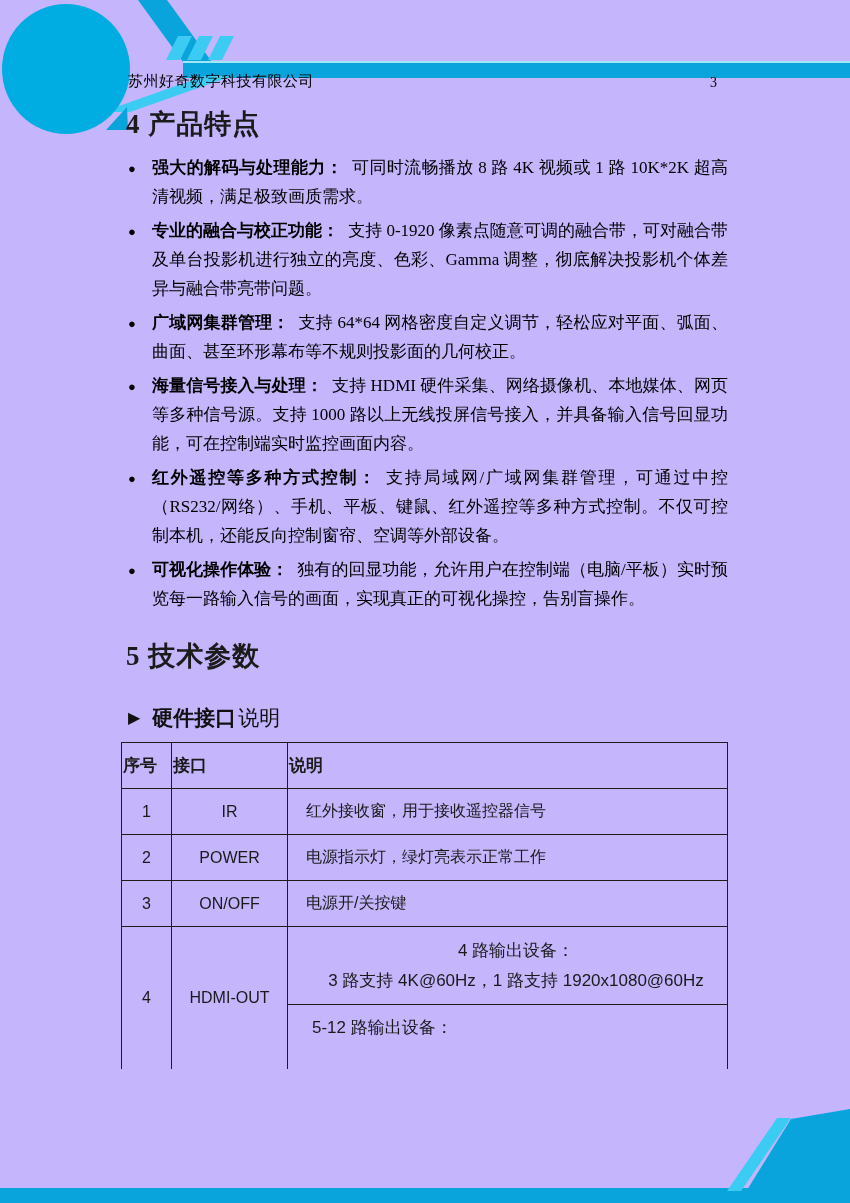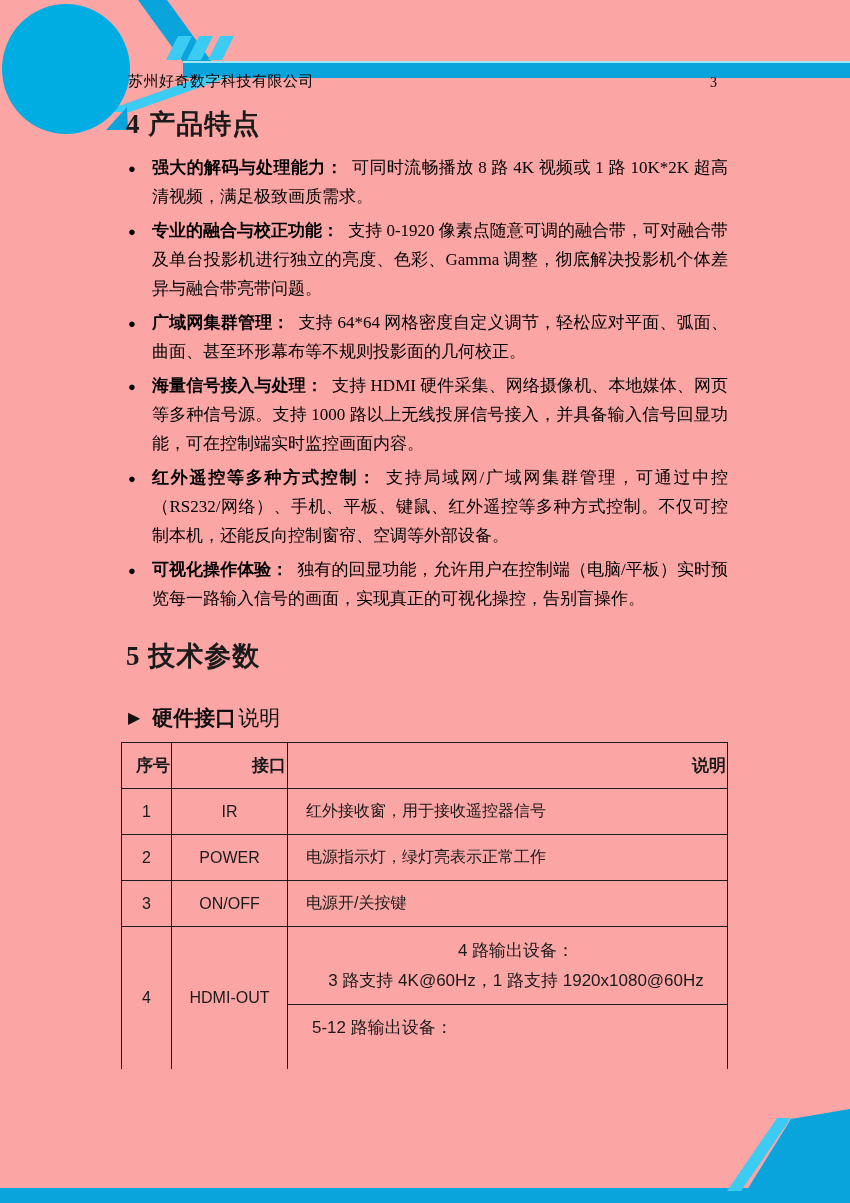--- a/index.html
+++ b/index.html
@@ -1,18 +1,18 @@
 <!DOCTYPE html>
 <html><head>
 <meta charset="utf-8">
 <style>
   html,body{margin:0;padding:0;background:#e8e8e8;}
   .page{
     position:relative;width:850px;height:1203px;margin:0 auto;
-    background:#fca5a5;overflow:hidden;
+    background:#c4b5fd;overflow:hidden;
     font-family:"Liberation Serif","DejaVu Serif",serif;color:#000;
   }
   
   .deco{position:absolute;}
   .band-top{left:130px;top:0;width:90px;height:62px;background:#09A4DC;
     clip-path:polygon(8px 0,37px 0,82px 62px,53px 62px);z-index:1;}
   .head-bar{left:183px;top:61px;width:667px;height:15px;background:#09A4DC;z-index:2;
     border-top:2px solid #9fe6f7;}
   .stripe{top:36px;width:26px;height:24px;background:#3CCBF2;
     clip-path:polygon(12px 0,26px 0,14px 24px,0 24px);z-index:3;}
@@ -45,21 +45,21 @@
   .features{position:absolute;left:127px;top:153px;width:601px;z-index:6;}
   .feat{position:relative;padding-left:25px;margin-bottom:5px;
     font-size:17px;line-height:29px;text-align:justify;}
   .feat .dot{position:absolute;left:1px;top:1px;font-size:13px;}
   .feat .lead{font-weight:700;margin-right:9px;}
   
   .spec-table{position:absolute;left:121px;top:742px;width:607px;z-index:6;
     border-collapse:collapse;table-layout:fixed;
     font-family:"Liberation Sans","DejaVu Sans",sans-serif;color:#1a1a1a;}
   .spec-table td,.spec-table th{border:1.5px solid #1c1c1c;font-weight:400;}
-  .spec-table th{font-weight:700;font-size:17px;text-align:right;}
+  .spec-table th{font-weight:700;font-size:17px;text-align:left;}
   .spec-table .c{text-align:center;font-size:16px;}
   .spec-table .d{text-align:left;font-size:16px;padding-left:18px;}
   .row-h{height:46px;}
   .r4a{height:78px;}
   .r4a td.d{line-height:30px;padding-top:6px;padding-bottom:6px;font-size:17px;text-align:center;}
   .r4b{height:64px;}
   .r4b td.d{vertical-align:top;padding-top:11px;padding-left:24px;font-size:17px;}
   .cut td{border-bottom:none !important;}
 </style>
 </head>

